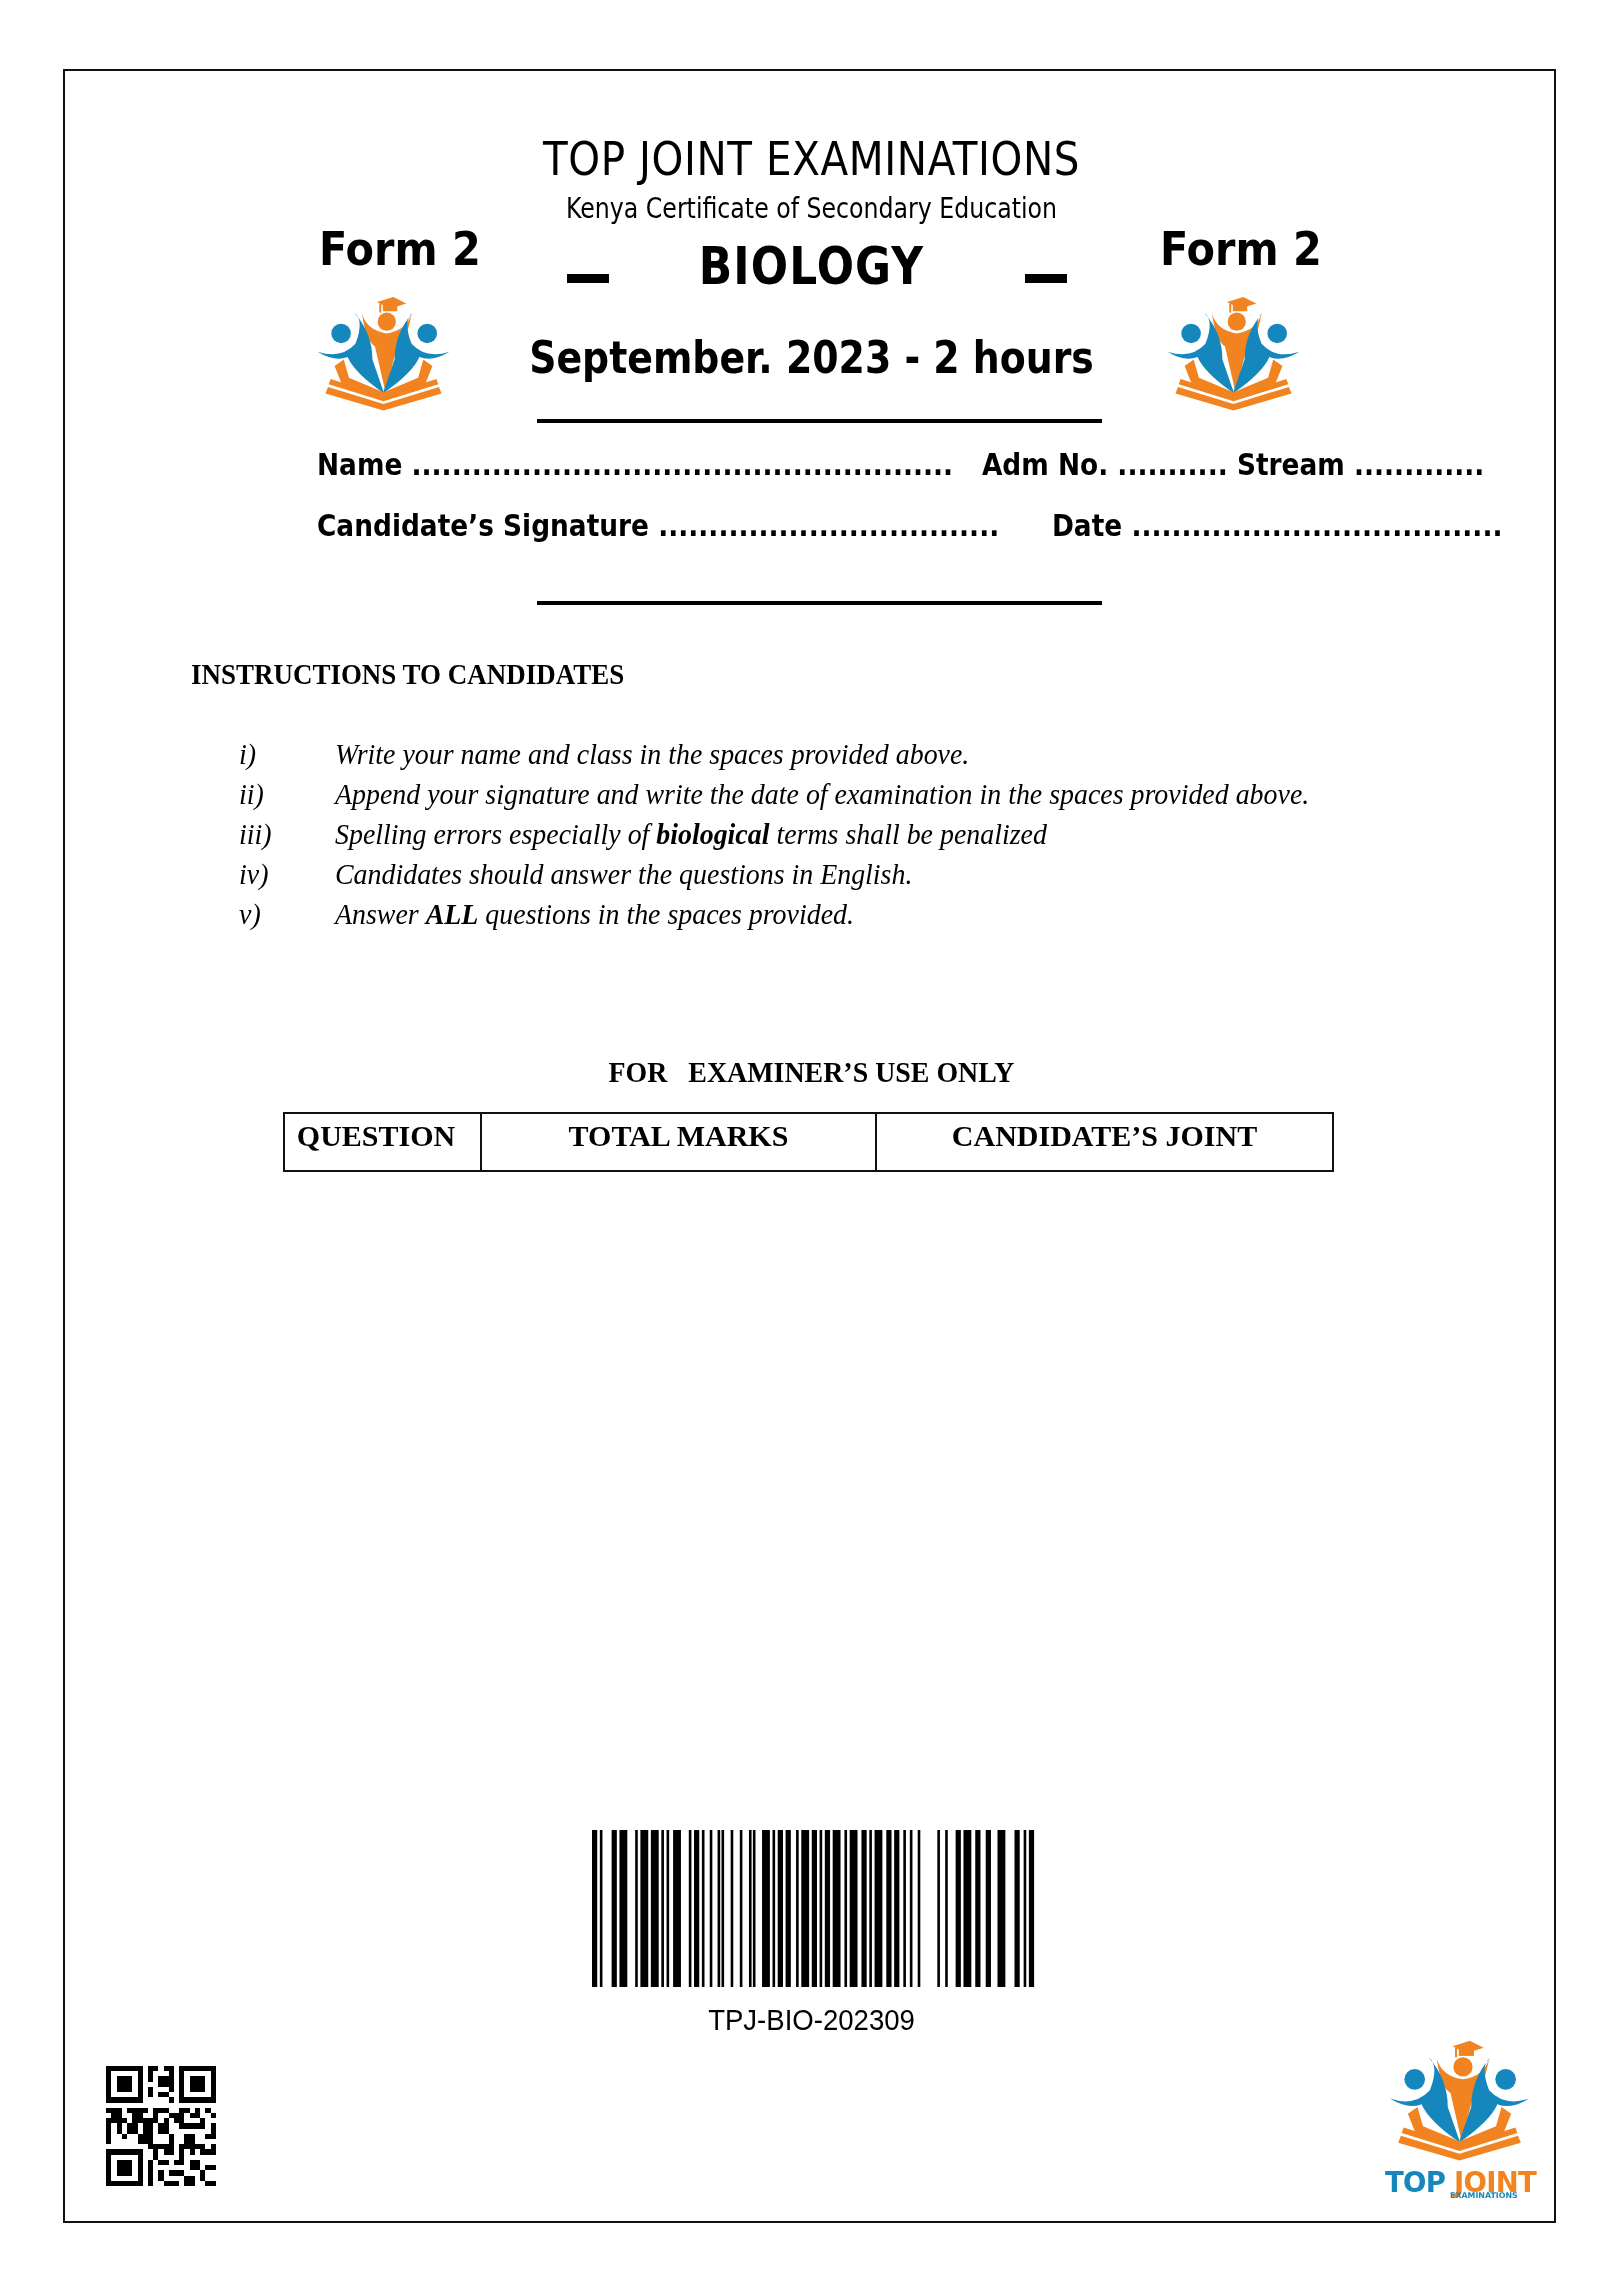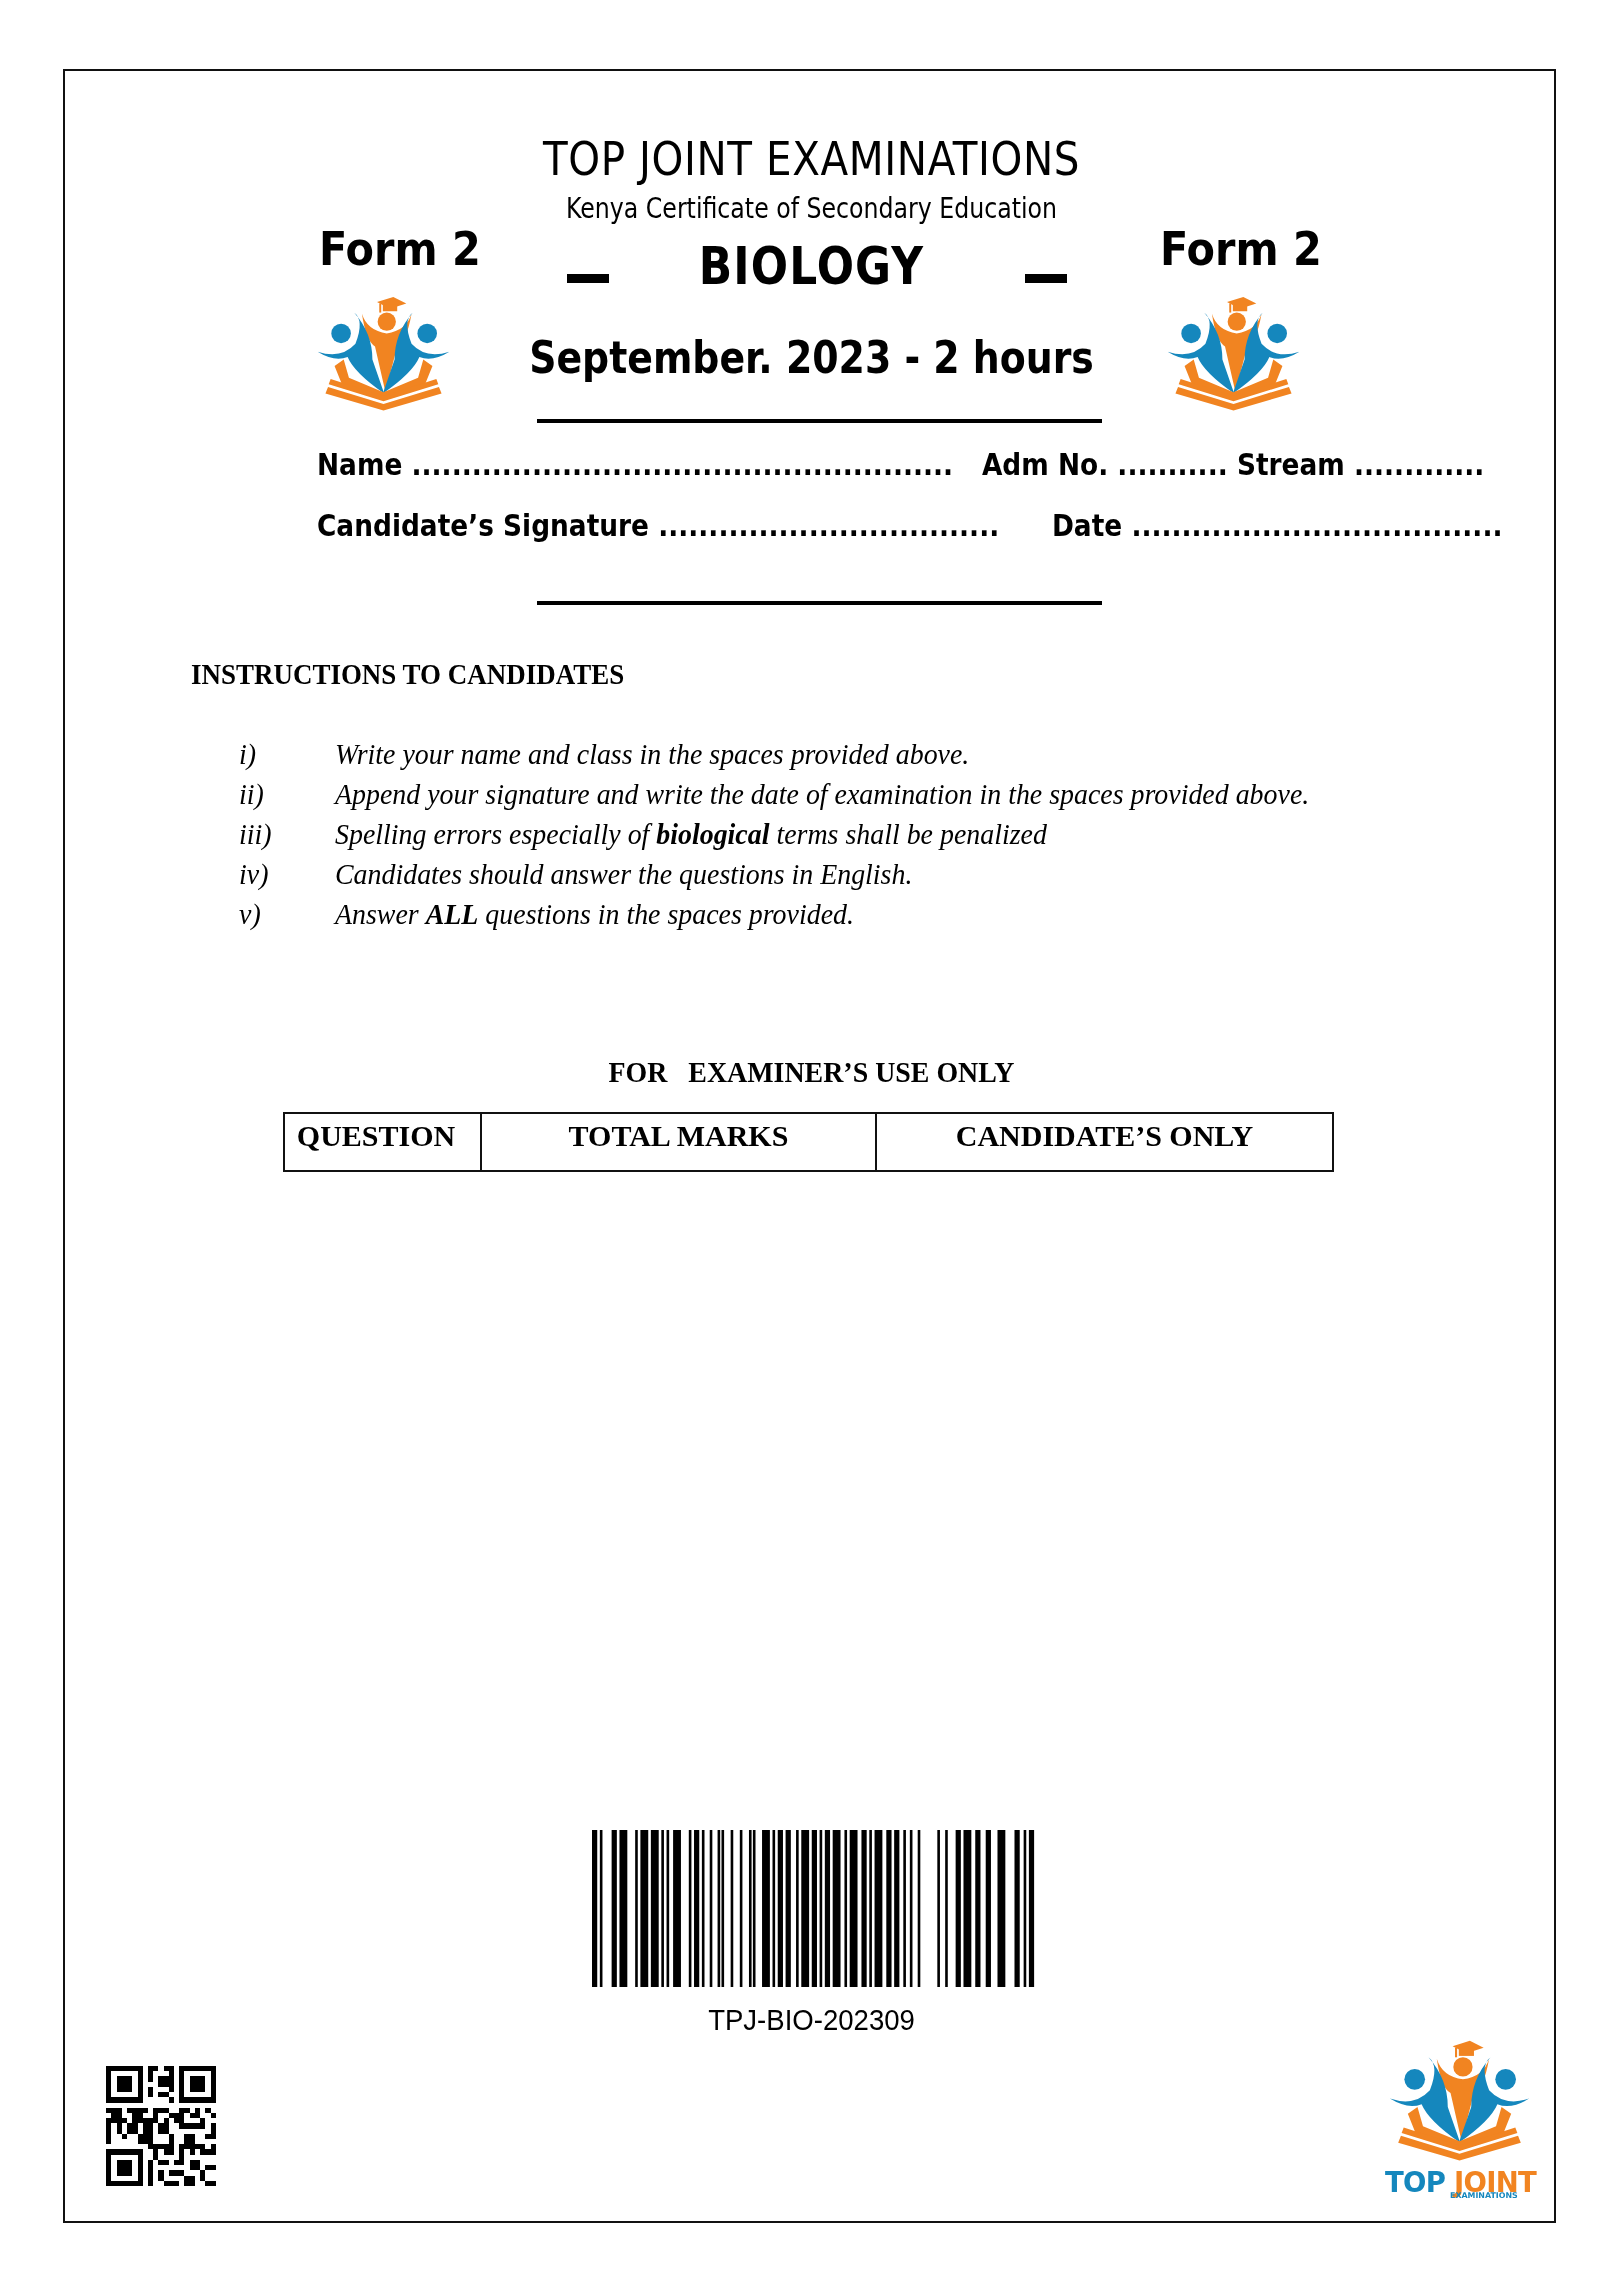--- a/index.html
+++ b/index.html
@@ -142,21 +142,21 @@
 <table class="marks">
   <colgroup>
     <col style="width:197px;">
     <col style="width:395px;">
     <col style="width:457px;">
   </colgroup>
   <tbody>
       <tr>
     <th class="left">QUESTION</th>
     <th>TOTAL MARKS</th>
-    <th>CANDIDATE’S ONLY</th>
+    <th>CANDIDATE’S JOINT</th>
   </tr>
 </tbody>
   </table>
 
 <svg class="barcode" viewBox="0 0 685 240" preserveAspectRatio="none">
   <g fill="#000">
     <rect x="0" y="0" width="8" height="240"></rect>
       <rect x="12" y="0" width="4" height="240"></rect>
     <rect x="30" y="0" width="8" height="240"></rect>
       <rect x="42" y="0" width="12" height="240"></rect>

